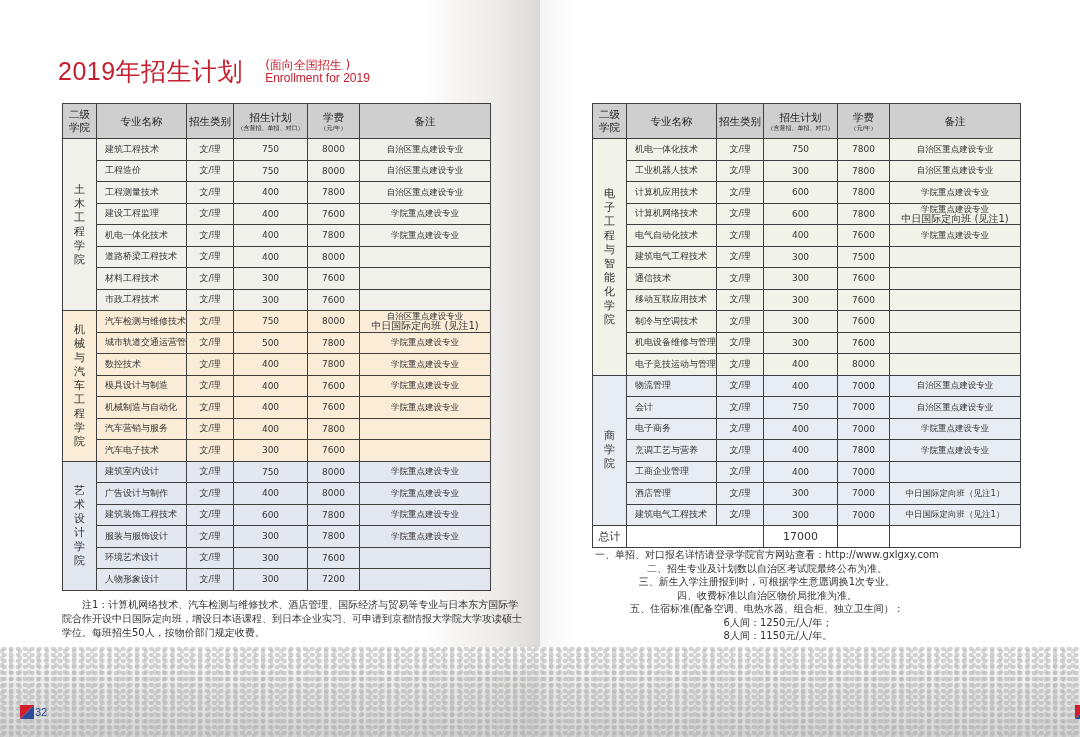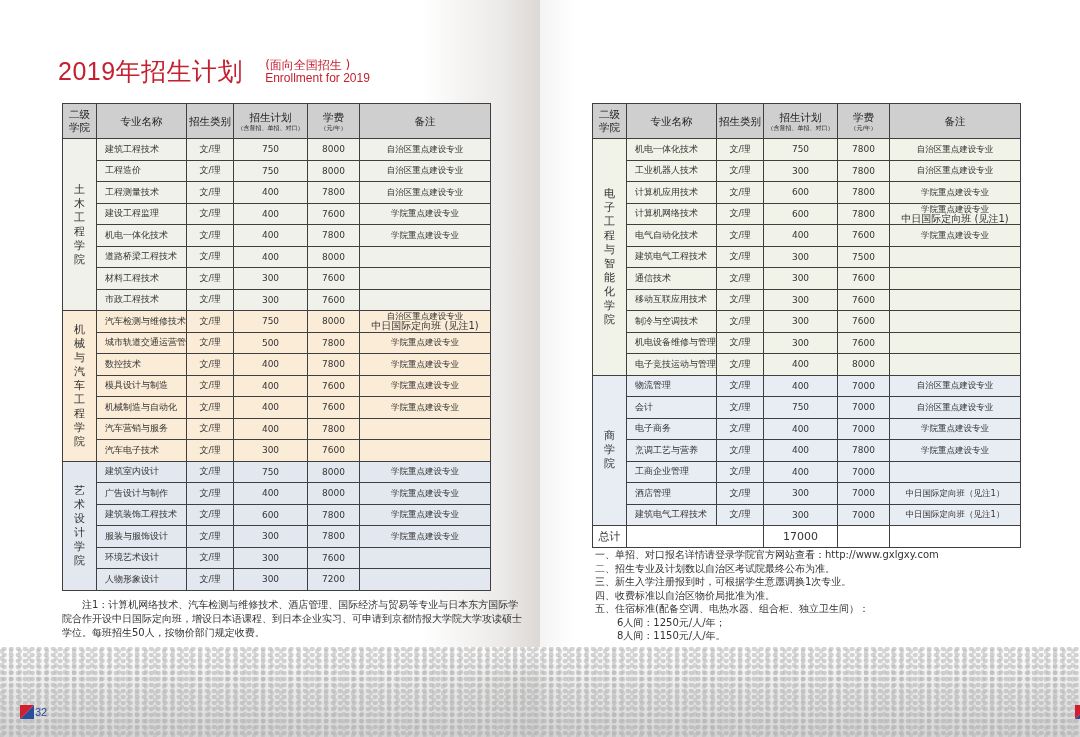--- a/index.html
+++ b/index.html
@@ -49,21 +49,21 @@
   .g-art td { background:#e3e7ef; }
   .g-elec td { background:#f1f2e8; }
   .g-biz td { background:#e8edf4; }
   .g-total td { background:#ffffff; font-size:11px; }
 
   .left-table { left:62px; top:103px; width:428px; }
   .right-table { left:592px; top:103px; width:428px; }
 
   .note { position:absolute; left:62px; top:598px; width:460px; font-size:10px; line-height:14px; color:#333; text-indent:20px; }
   .notes-list { position:absolute; left:595px; top:548px; font-size:10px; line-height:13.5px; color:#333; }
-  .notes-list div { white-space:nowrap; }
+  .notes-list div { white-space:nowrap;text-align:center; }
   .notes-list .indent { padding-left:22px; }
 
   .pagenum { position:absolute; bottom:18px; display:flex; align-items:center; }
   .flag { width:14px; height:14px; position:relative; }
   .flag .red { position:absolute; left:0; top:0; width:0; height:0;
     border-top:14px solid #d11f2f; border-right:14px solid transparent; }
   .flag .blue { position:absolute; left:0; top:0; width:0; height:0;
     border-bottom:14px solid #2a4d9c; border-left:14px solid transparent; }
   .pagenum .num { font-size:11px; color:#2a4d9c; margin-left:1px; font-family:"Liberation Sans",sans-serif; }
 </style>

